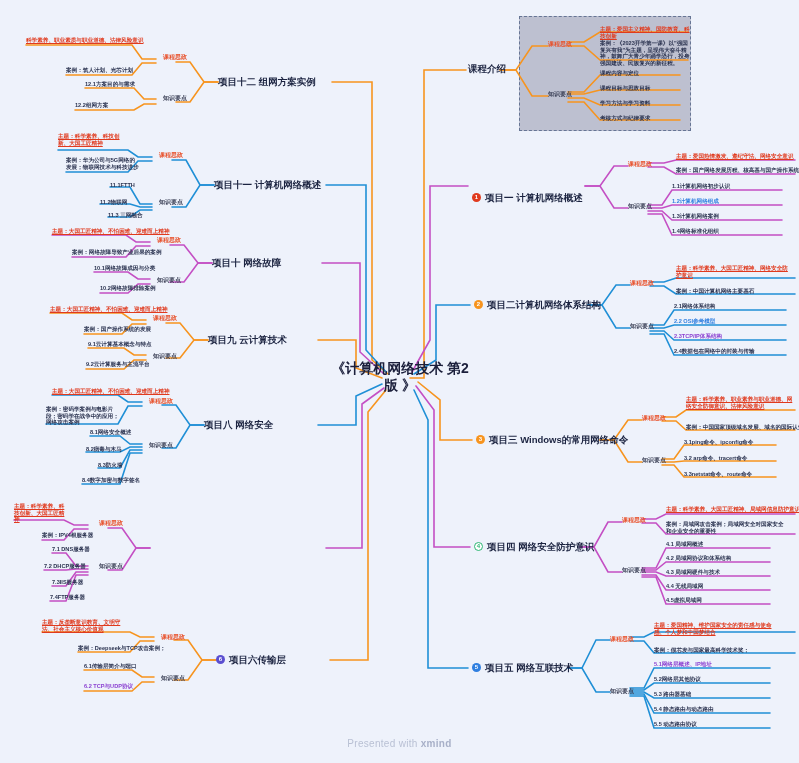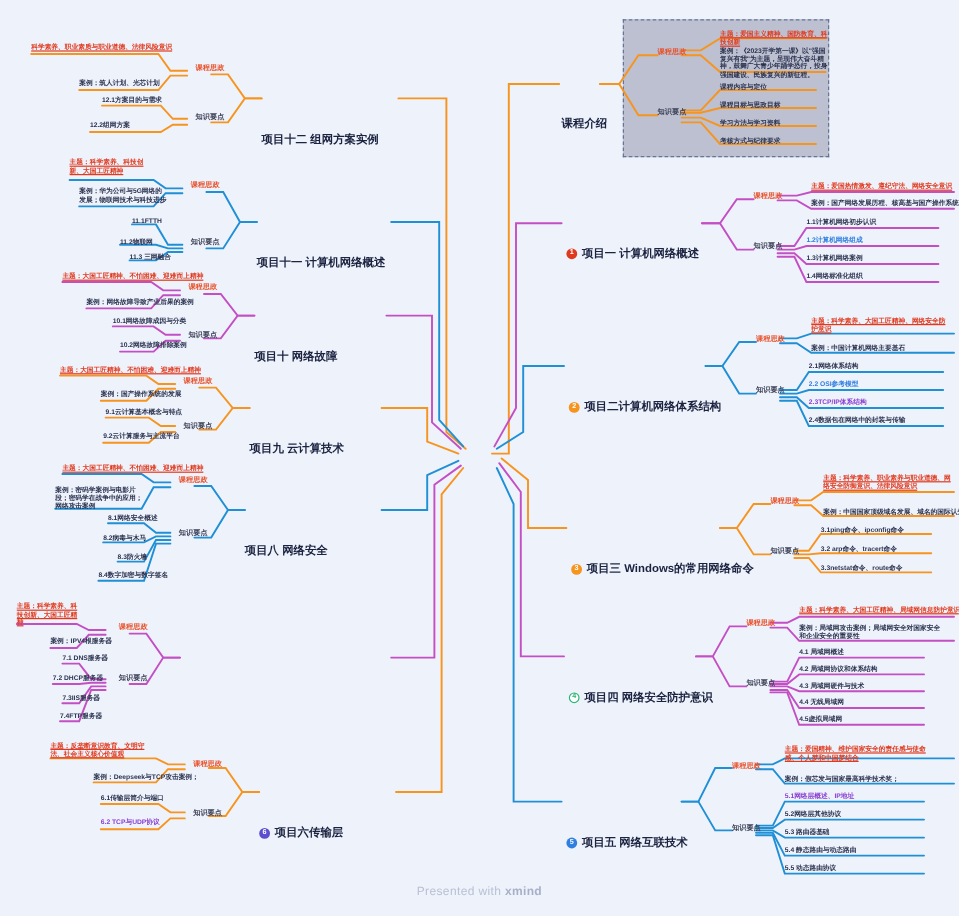--- a/index.html
+++ b/index.html
@@ -16,21 +16,21 @@
 
   .node { position:absolute; white-space:nowrap; line-height:1.18; }
 
   
   .central {
     font-size: 14px; font-weight: bold; color:#1b1f3b;
     text-align:center; white-space:normal; width:140px;
   }
 
   
-  .main-topic { font-size: 9.5px; font-weight:bold; color:#1b2340; display:flex; align-items:center; gap:4px;margin-top:35px; }
+  .main-topic { font-size: 9.5px; font-weight:bold; color:#1b2340; display:flex; align-items:center; gap:4px; }
   .main-topic.wrap { white-space:normal; width:152px; }
 
   .marker {
     display:inline-flex; align-items:center; justify-content:center;
     width:9px; height:9px; border-radius:50%;
     color:#fff; font-size:6px; font-weight:bold; flex:0 0 auto;
   }
   .marker.hollow { background:#fff; border:1.2px solid #2bb673; color:#2bb673; }
   .marker.q { background:#fff; border:1.2px solid #9aa0b5; color:#9aa0b5; }
 
@@ -186,34 +186,36 @@
 
       <path d="M216 660 L202 660 L188 640 L174 640" stroke="#f7941e"></path>
       <path d="M216 660 L202 660 L188 680 L174 680" stroke="#f7941e"></path>
       <path d="M154 637 L140 637 L130 632 L42 632" stroke="#f7941e"></path>
       <path d="M154 641 L140 641 L130 652 L78 652" stroke="#f7941e"></path>
       <path d="M154 677 L142 677 L132 670 L84 670" stroke="#f7941e"></path>
       <path d="M154 682 L142 682 L132 691 L84 691" stroke="#f7941e"></path>
     </g>
   </svg>
 
+  <div class="node central" style="left:330px; top:360px;">《计算机网络技术
+第2版 》</div>
 
   <div class="node main-topic" style="left:468px; top:63px;">
     <span>课程介绍</span>
   </div>
   <div class="node sub sz" style="left:548px; top:41px;">课程思政</div>
   <div class="node sub zs" style="left:548px; top:91px;">知识要点</div>
   <div class="node leaf red w" style="left:600px; top:26px; width:94px;">主题：爱国主义精神、国防教育、科技创新</div>
   <div class="node leaf w" style="left:600px; top:40px; width:92px;">案例：《2023开学第一课》以"强国复兴有我"为主题，呈现伟大奋斗精神，鼓舞广大青少年踊学恐行，投身强国建设、民族复兴的新征程。</div>
   <div class="node leaf" style="left:600px; top:70px;">课程内容与定位</div>
   <div class="node leaf" style="left:600px; top:85px;">课程目标与思政目标</div>
   <div class="node leaf" style="left:600px; top:100px;">学习方法与学习资料</div>
   <div class="node leaf" style="left:600px; top:115px;">考核方式与纪律要求</div>
 
-  <div class="node main-topic" style="left:472px; top:171px;">
+  <div class="node main-topic" style="left:472px; top:192px;">
     <span class="marker" style="background:#e03a1e;">1</span>
     <span>项目一 计算机网络概述</span>
   </div>
   <div class="node sub sz" style="left:628px; top:161px;">课程思政</div>
   <div class="node sub zs" style="left:628px; top:203px;">知识要点</div>
   <div class="node leaf red" style="left:676px; top:153px;">主题：爱国热情激发、遵纪守法、网络安全意识</div>
   <div class="node leaf" style="left:676px; top:167px;">案例：国产网络发展历程、核高基与国产操作系统</div>
   <div class="node leaf" style="left:672px; top:183px;">1.1计算机网络初步认识</div>
   <div class="node leaf blue" style="left:672px; top:198px;">1.2计算机网络组成</div>
   <div class="node leaf" style="left:672px; top:213px;">1.3计算机网络案例</div>

